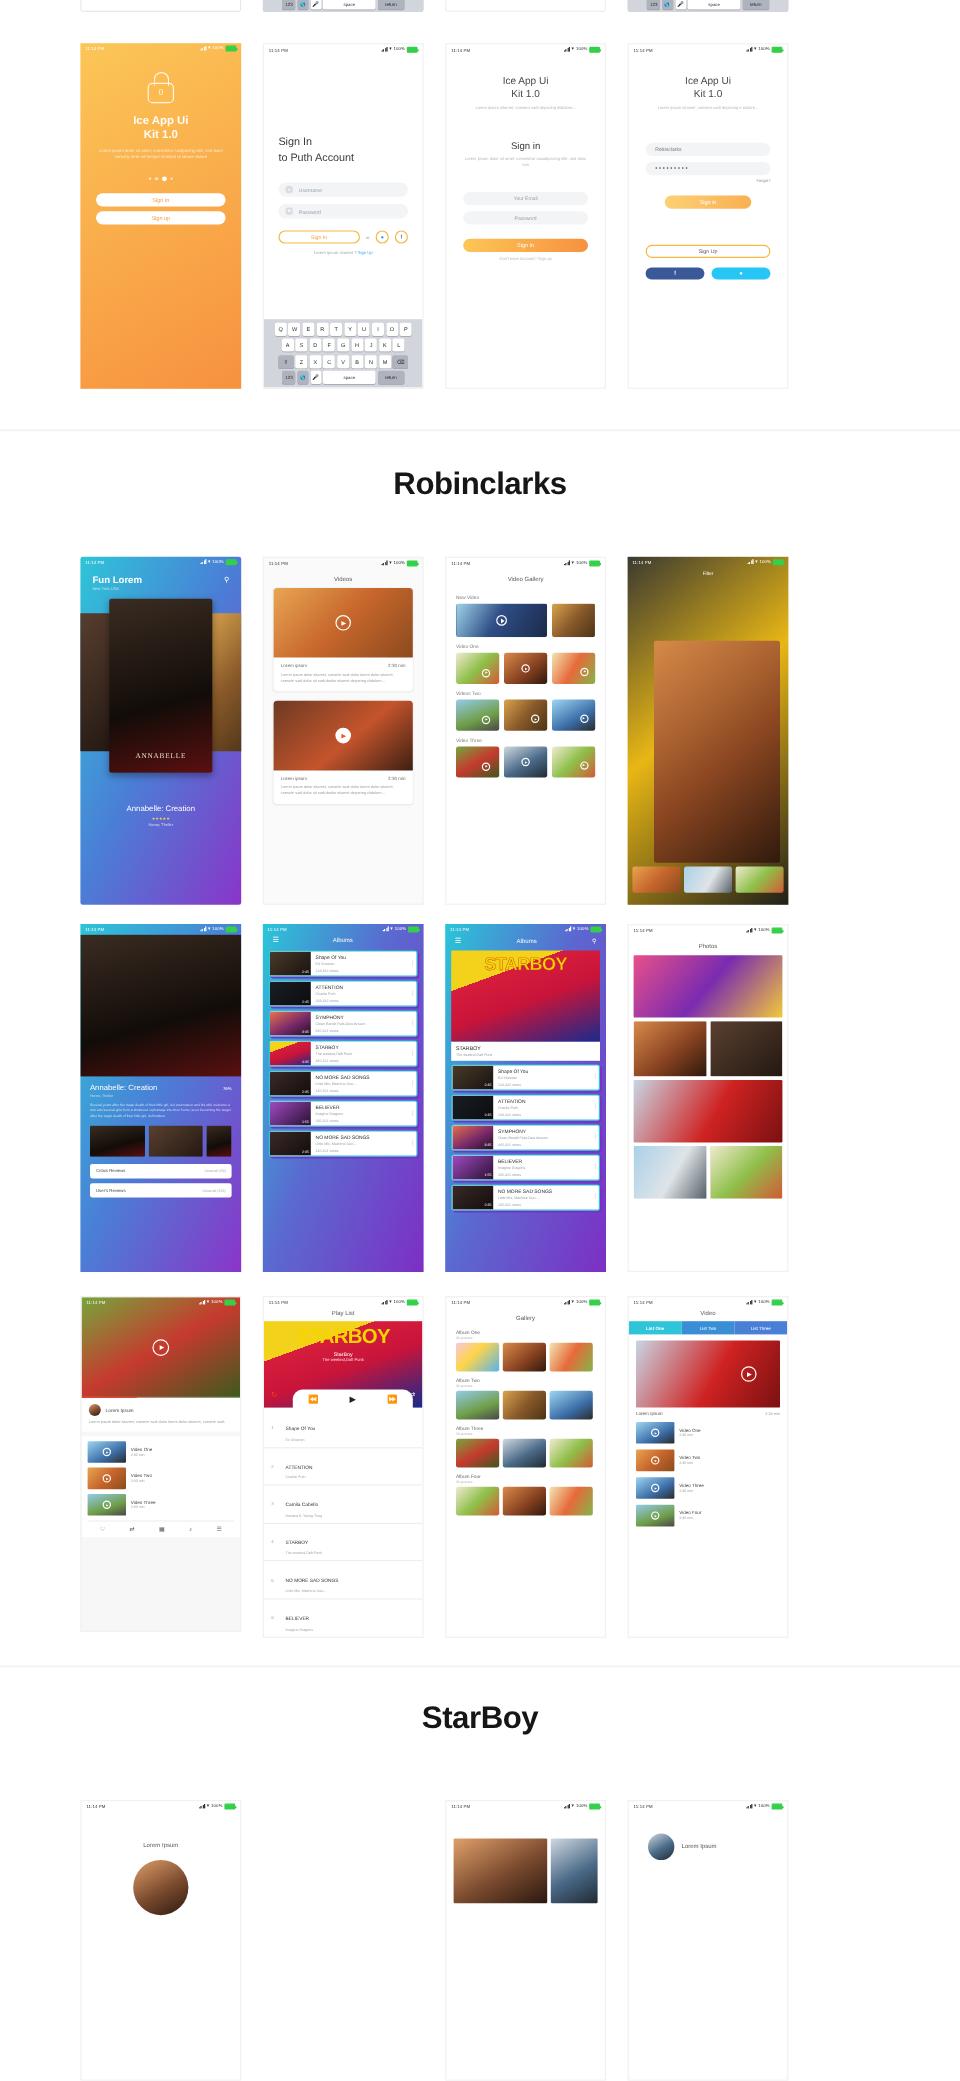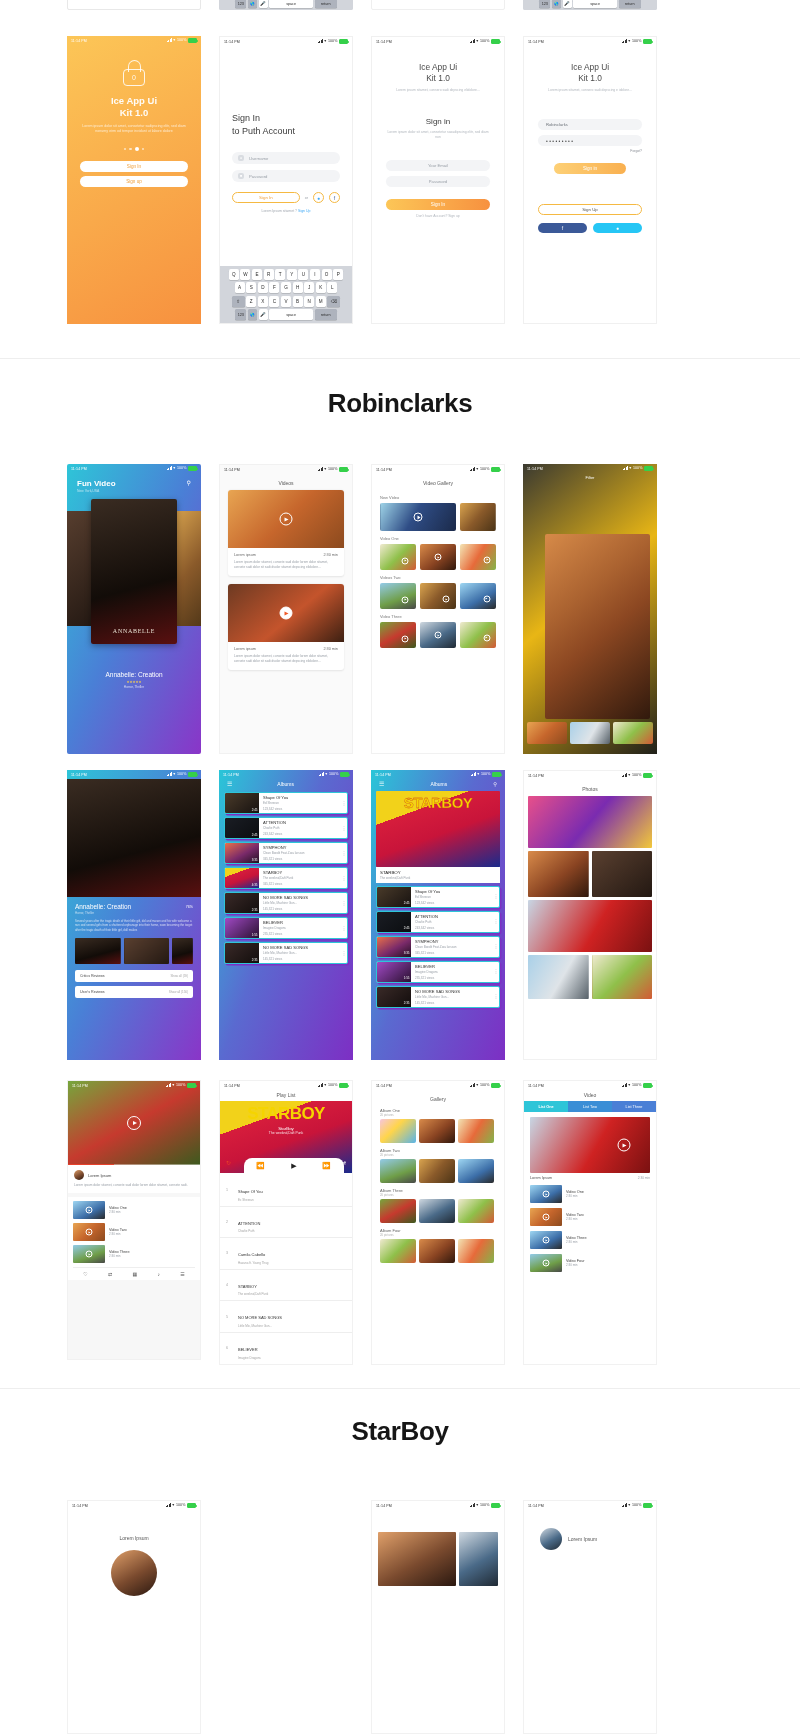--- a/index.html
+++ b/index.html
@@ -451,21 +451,21 @@
     <span>11:14 PM</span>
     <span class="sb-right">
         <span class="sig"></span>
         <span class="wifi">▾</span>
         <span>100%</span>
         <span class="batt"></span>
       </span>
   </div>
   <div style="display:flex; align-items:flex-start; justify-content:space-between; padding:6px 10px 0;">
     <div>
-      <div style="color:#fff; font-size:8px; font-weight:700;">Fun Video</div>
+      <div style="color:#fff; font-size:8px; font-weight:700;">Fun Lorem</div>
       <div style="color:rgba(255,255,255,.65); font-size:3.4px; margin-top:1px;">New York,USA</div>
     </div>
     <div style="color:#fff; font-size:6px;">⚲</div>
   </div>
   <div style="position:relative; height:150px; margin-top:6px;">
     <div class="img ph-dark" style="position:absolute; left:-10px; top:12px; width:40px; height:115px; border-radius:2px;"></div>
     <div class="img ph-forest" style="position:absolute; right:-10px; top:12px; width:40px; height:115px; border-radius:2px;"></div>
     <div class="img ph-annab" style="position:absolute; left:24px; top:0; width:86px; height:145px; border-radius:2px; box-shadow:0 2px 6px rgba(0,0,0,.35); display:flex; align-items:flex-end; justify-content:center; padding-bottom:10px;">
       <span style="color:#e6ddd0; font-size:6px; letter-spacing:.7px; font-family:'Liberation Serif',serif;">ANNABELLE</span>
     </div>

